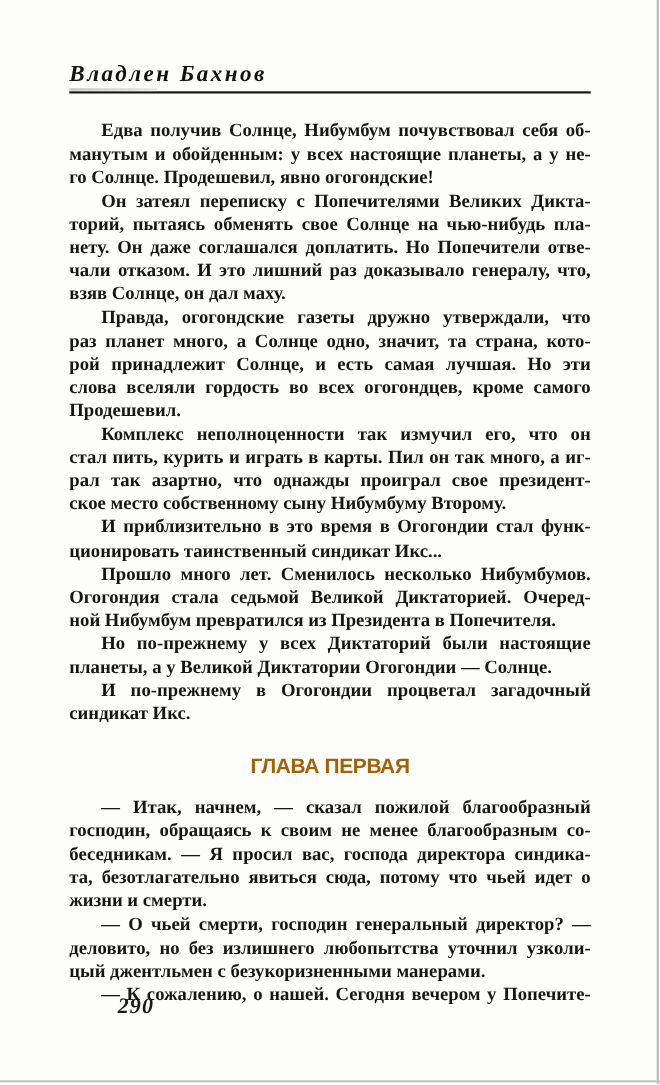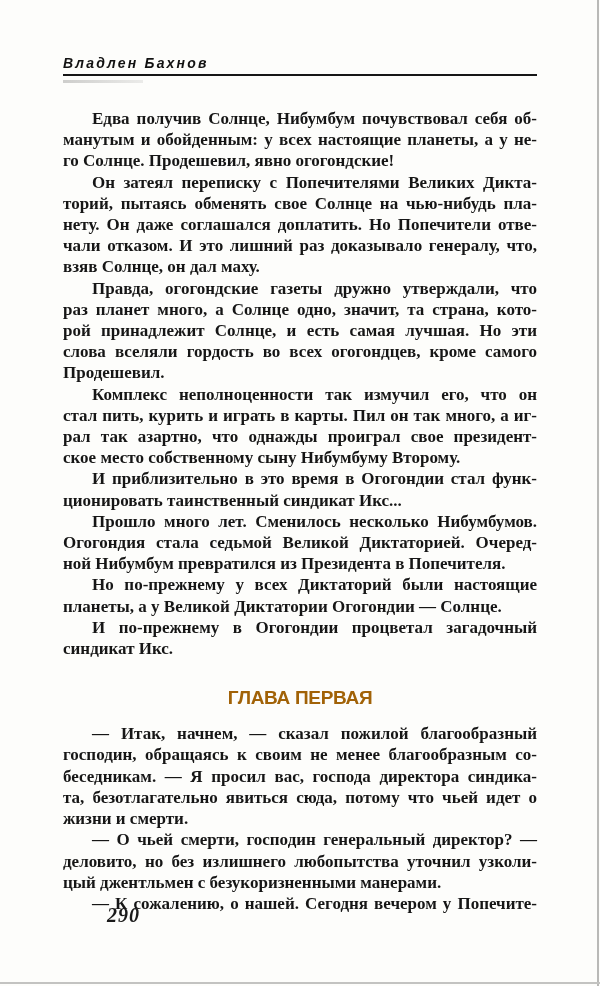--- a/index.html
+++ b/index.html
@@ -16,24 +16,24 @@
     font-family: "Liberation Serif", "DejaVu Serif", serif;
   }
   
   .running-header {
     position: absolute;
     top: 55px;
     left: 63px;
     width: 474px;
   }
   .author {
-    font-family: Liberation Sans, sans-serif;
+    font-family: Liberation Serif, serif;
     font-weight: bold;
     font-style: italic;
-    font-size: 14px;
+    font-size: 21px;
     letter-spacing: 2.2px;
     color: #121212;
     white-space: nowrap;
   }
   .header-rule {
     height: 2px;
     background: #161616;
     margin-top: 3px;
   }
   .header-smudge {

